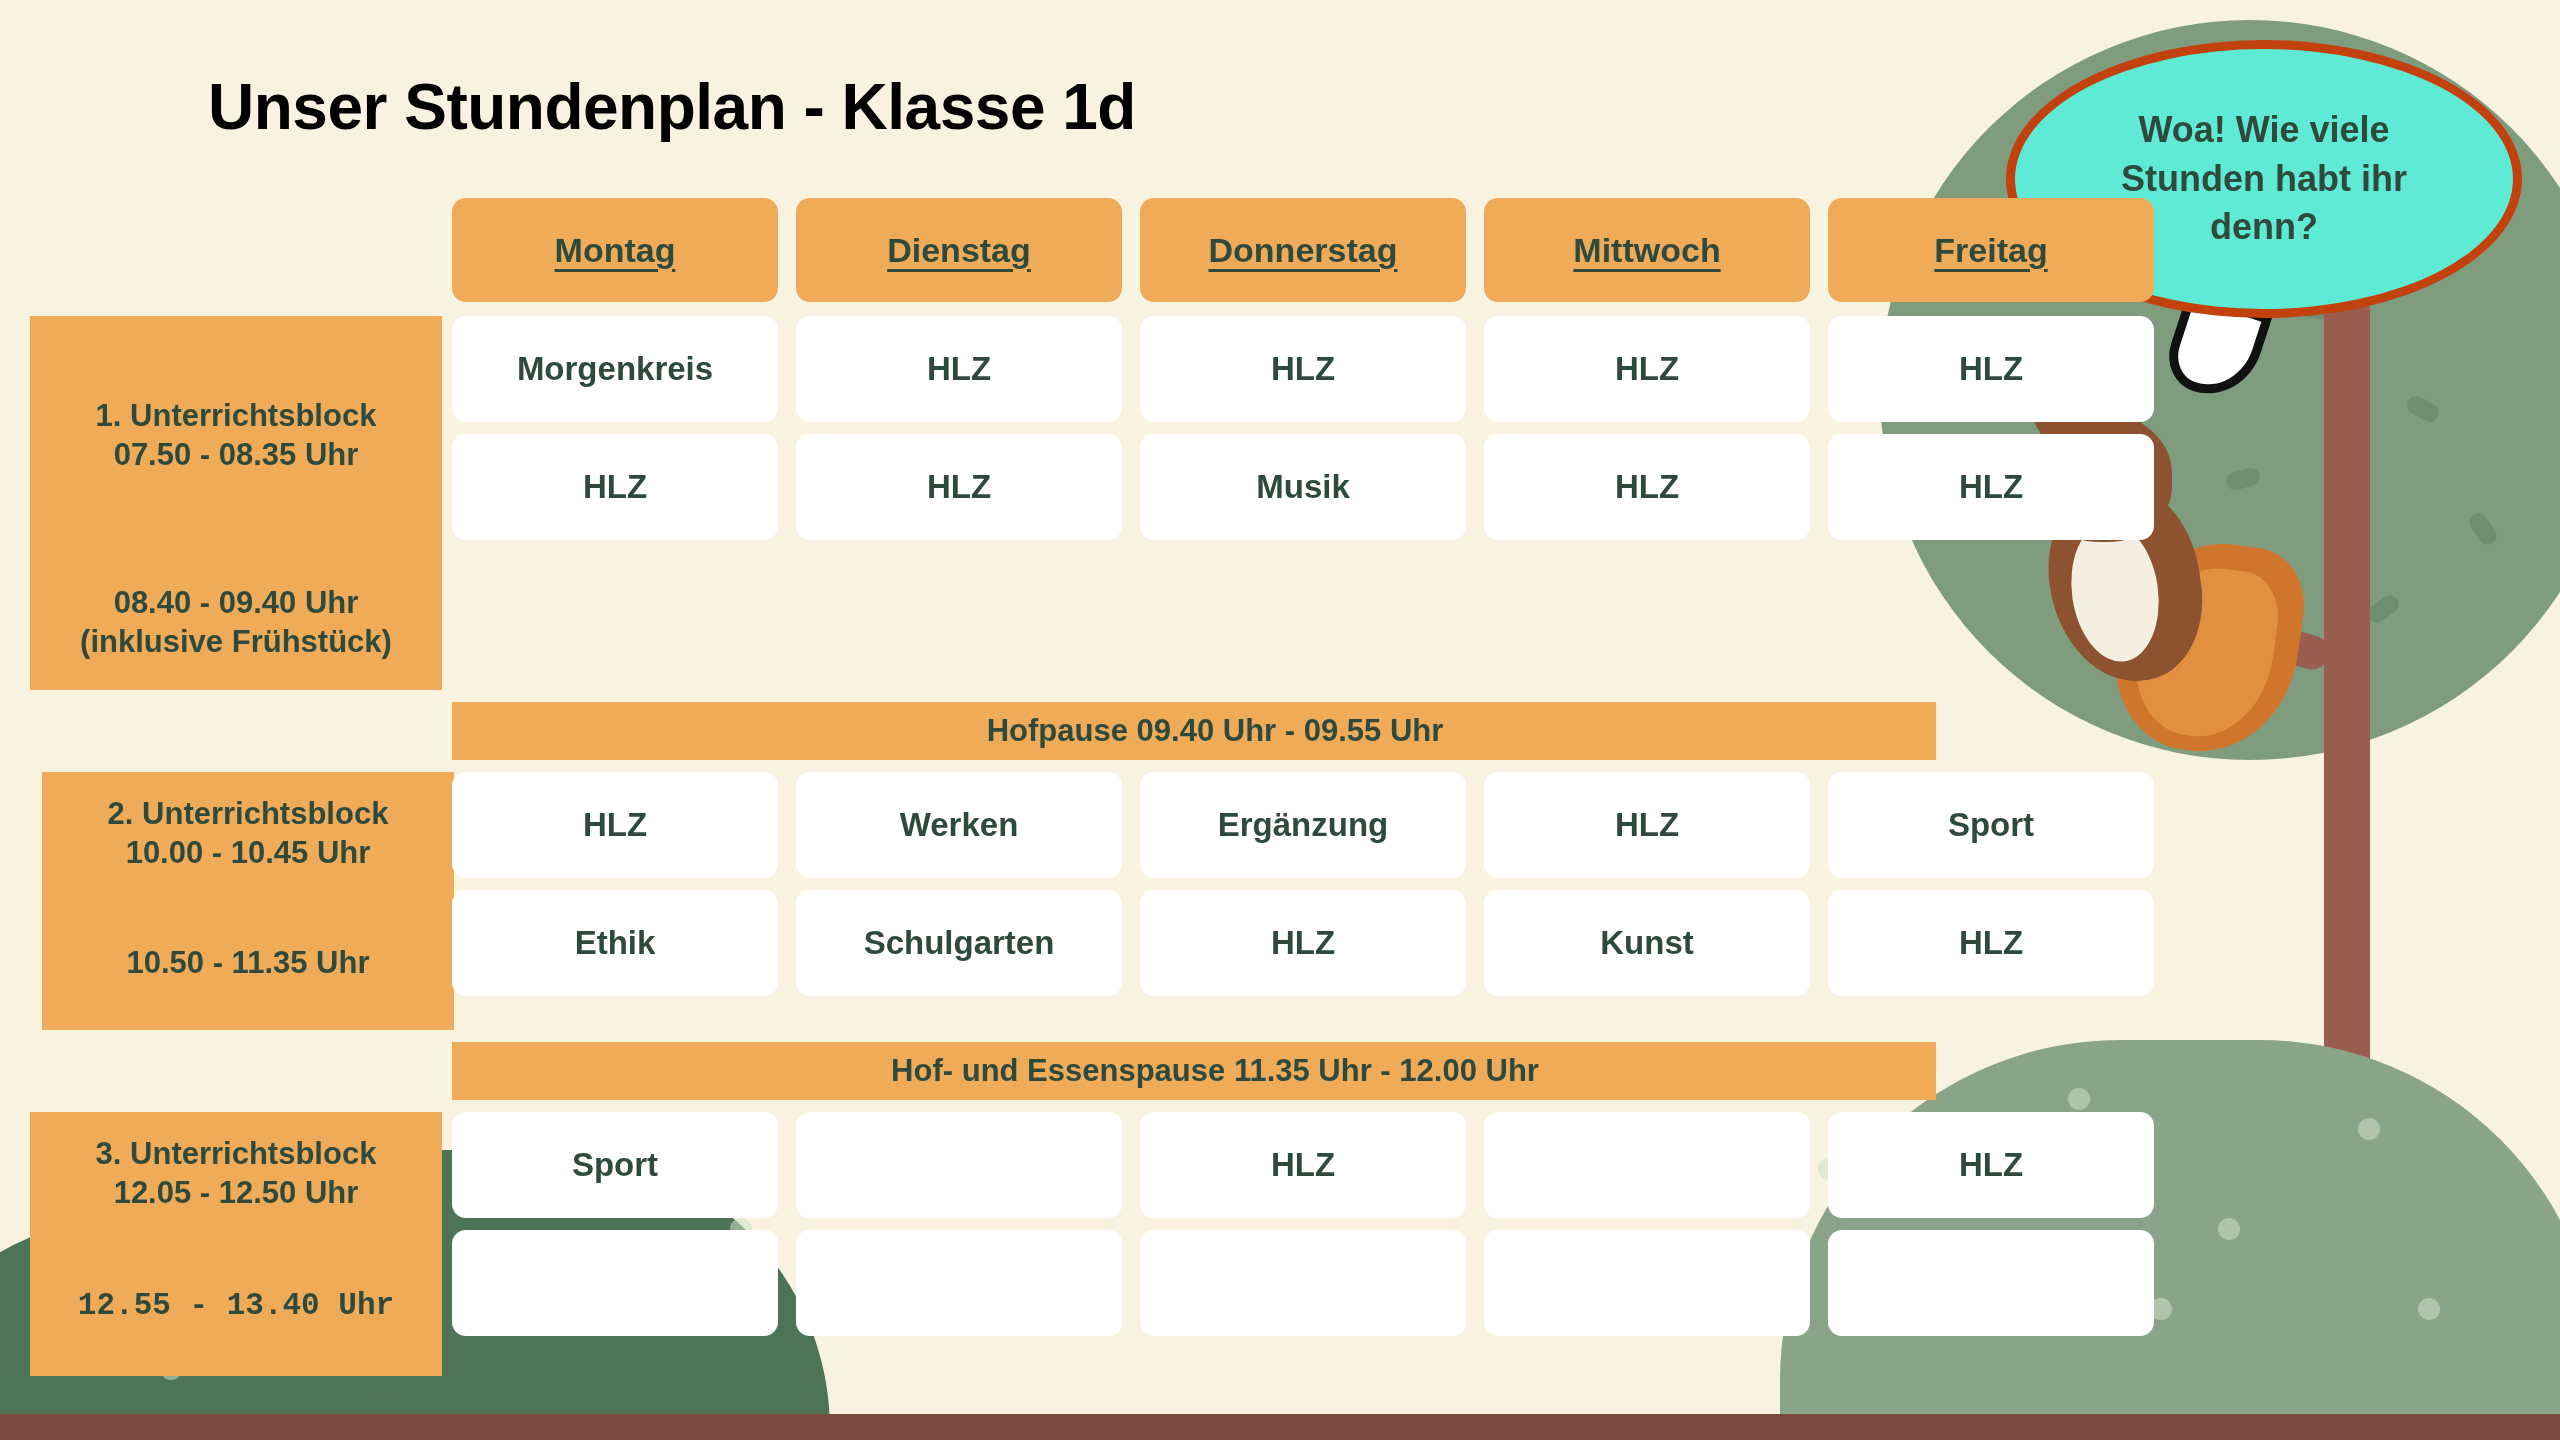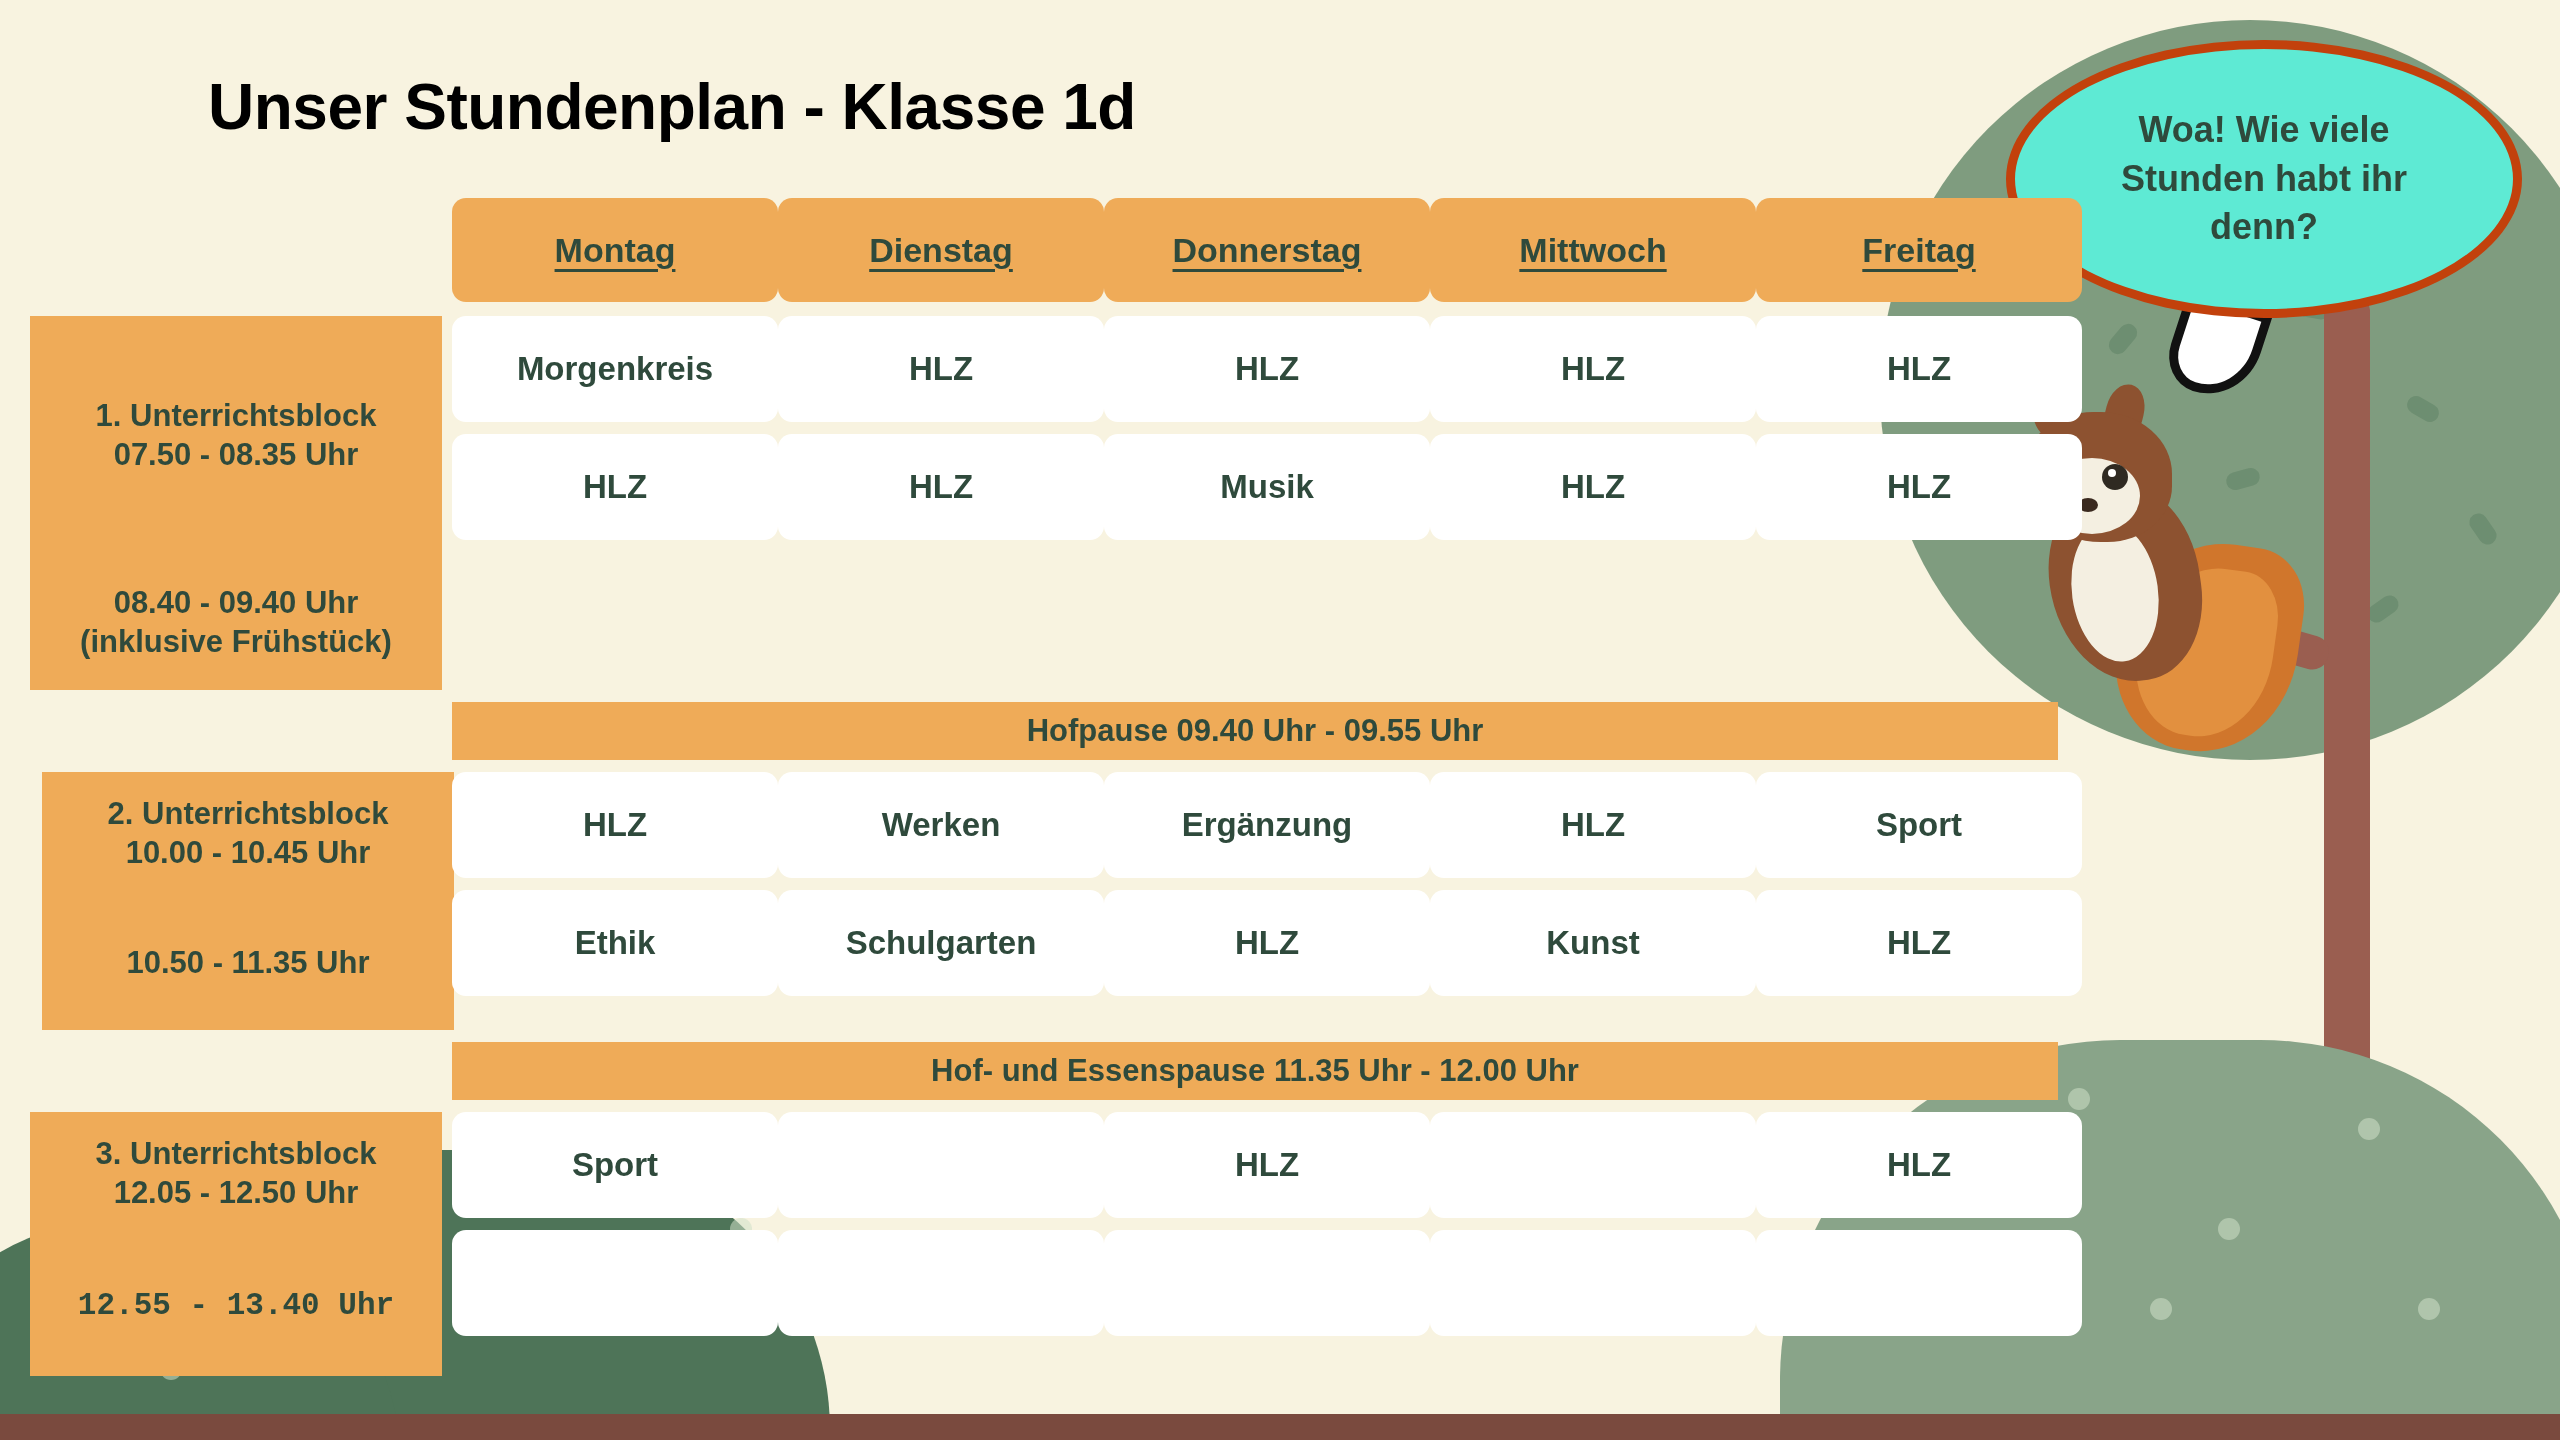--- a/index.html
+++ b/index.html
@@ -292,20 +292,21 @@
     text-align: center;
     color: #2f4a3c;
     font-weight: bold;
   }
   .timecol {
     width: 412px;
     margin-right: 10px;
   }
   .daycell, .subject {
     width: 326px;
+    margin-right: 18px;
     border-radius: 14px;
   }
 
   .head-spacer {
     width: 412px;
     margin-right: 10px;
     height: 104px;
   }
   .day-head {
     height: 104px;
@@ -329,30 +330,31 @@
   .subject {
     background: #ffffff;
     height: 106px;
     font-size: 33px;
   }
 
   .rowgap { height: 14px; }
   .rowgap-s { height: 12px; }
 
   .pause {
-    width: 1606px;
+    width: 1442px;
     margin-left: 422px;
     height: 58px;
     background: #efab58;
     font-size: 31px;
     display: flex;
     align-items: center;
     justify-content: center;
     color: #2f4a3c;
     font-weight: bold;
+    padding-left: 42px;
   }
   .pause-gap { height: 12px; }
 </style>
 </head>
 <body>
 
 <div class="bg">
   <div class="tree-canopy"></div>
   <div class="dots">
     <div class="leafmark" style="right:120px;top:90px;"></div>

